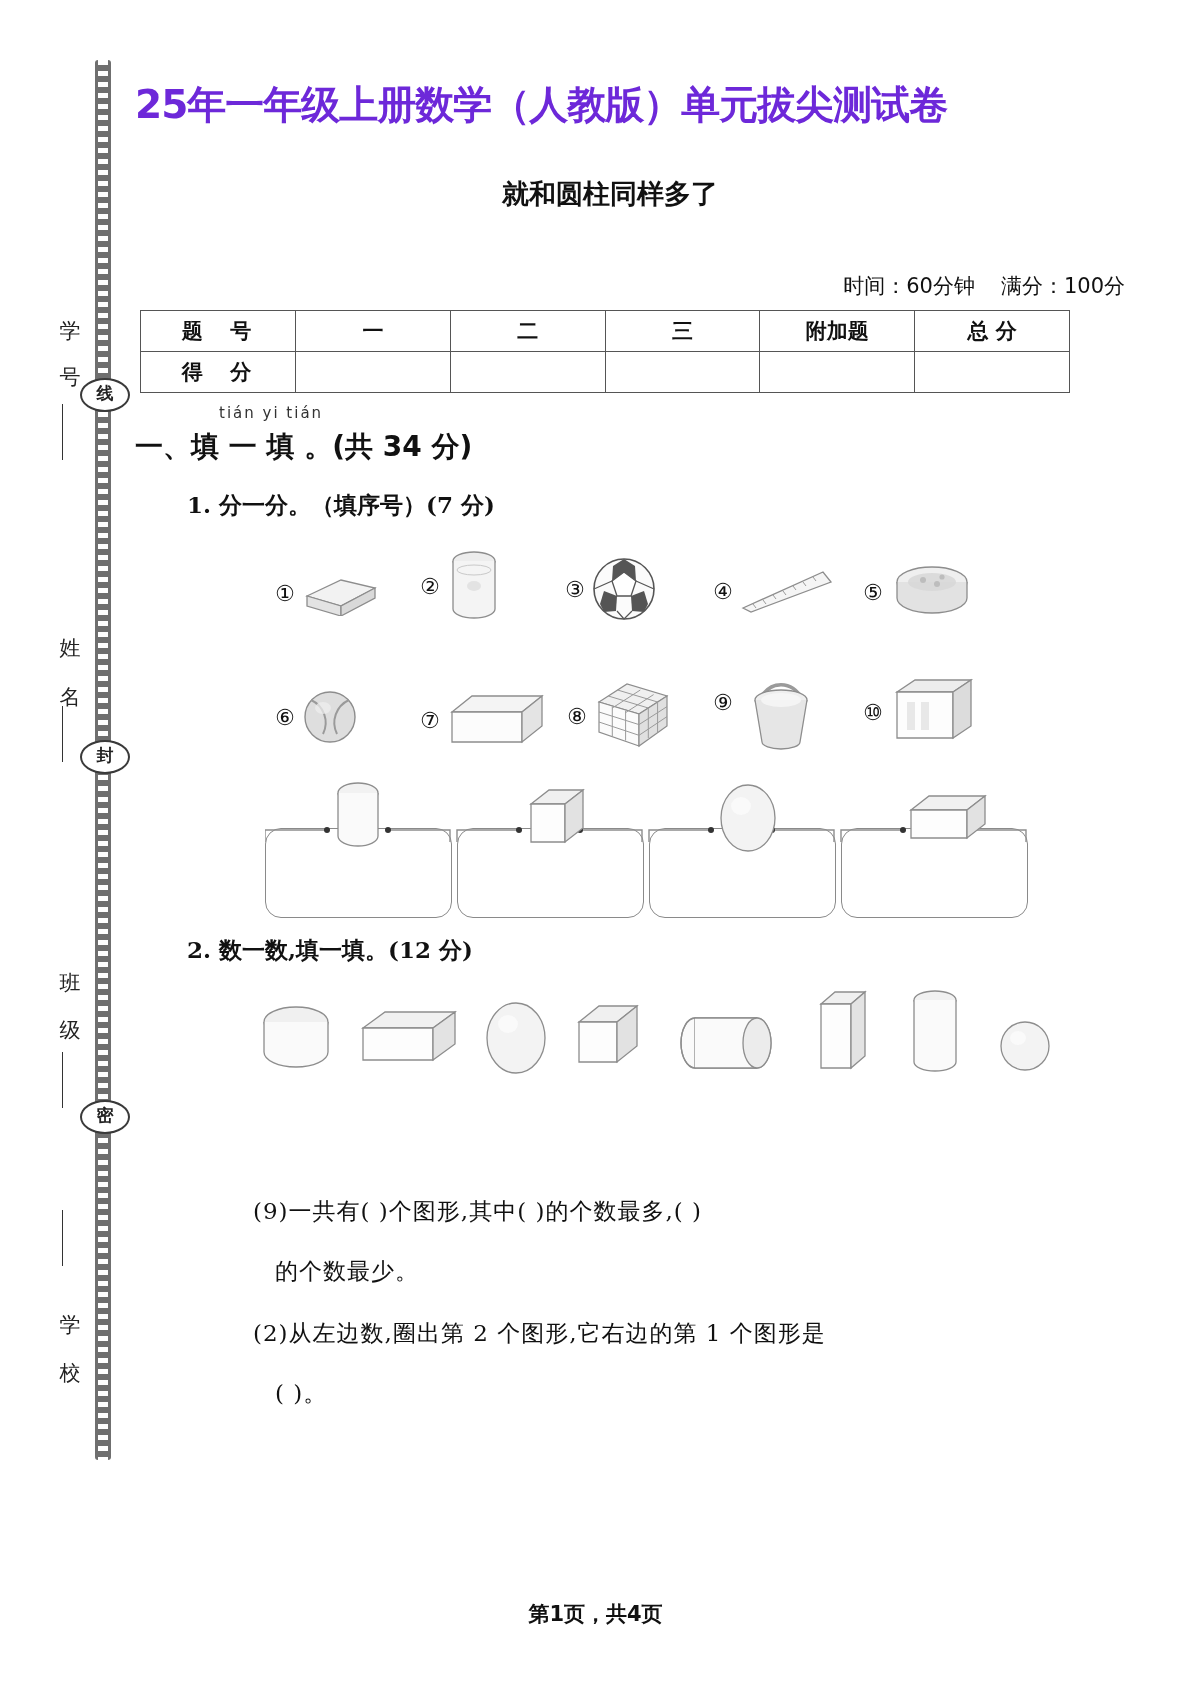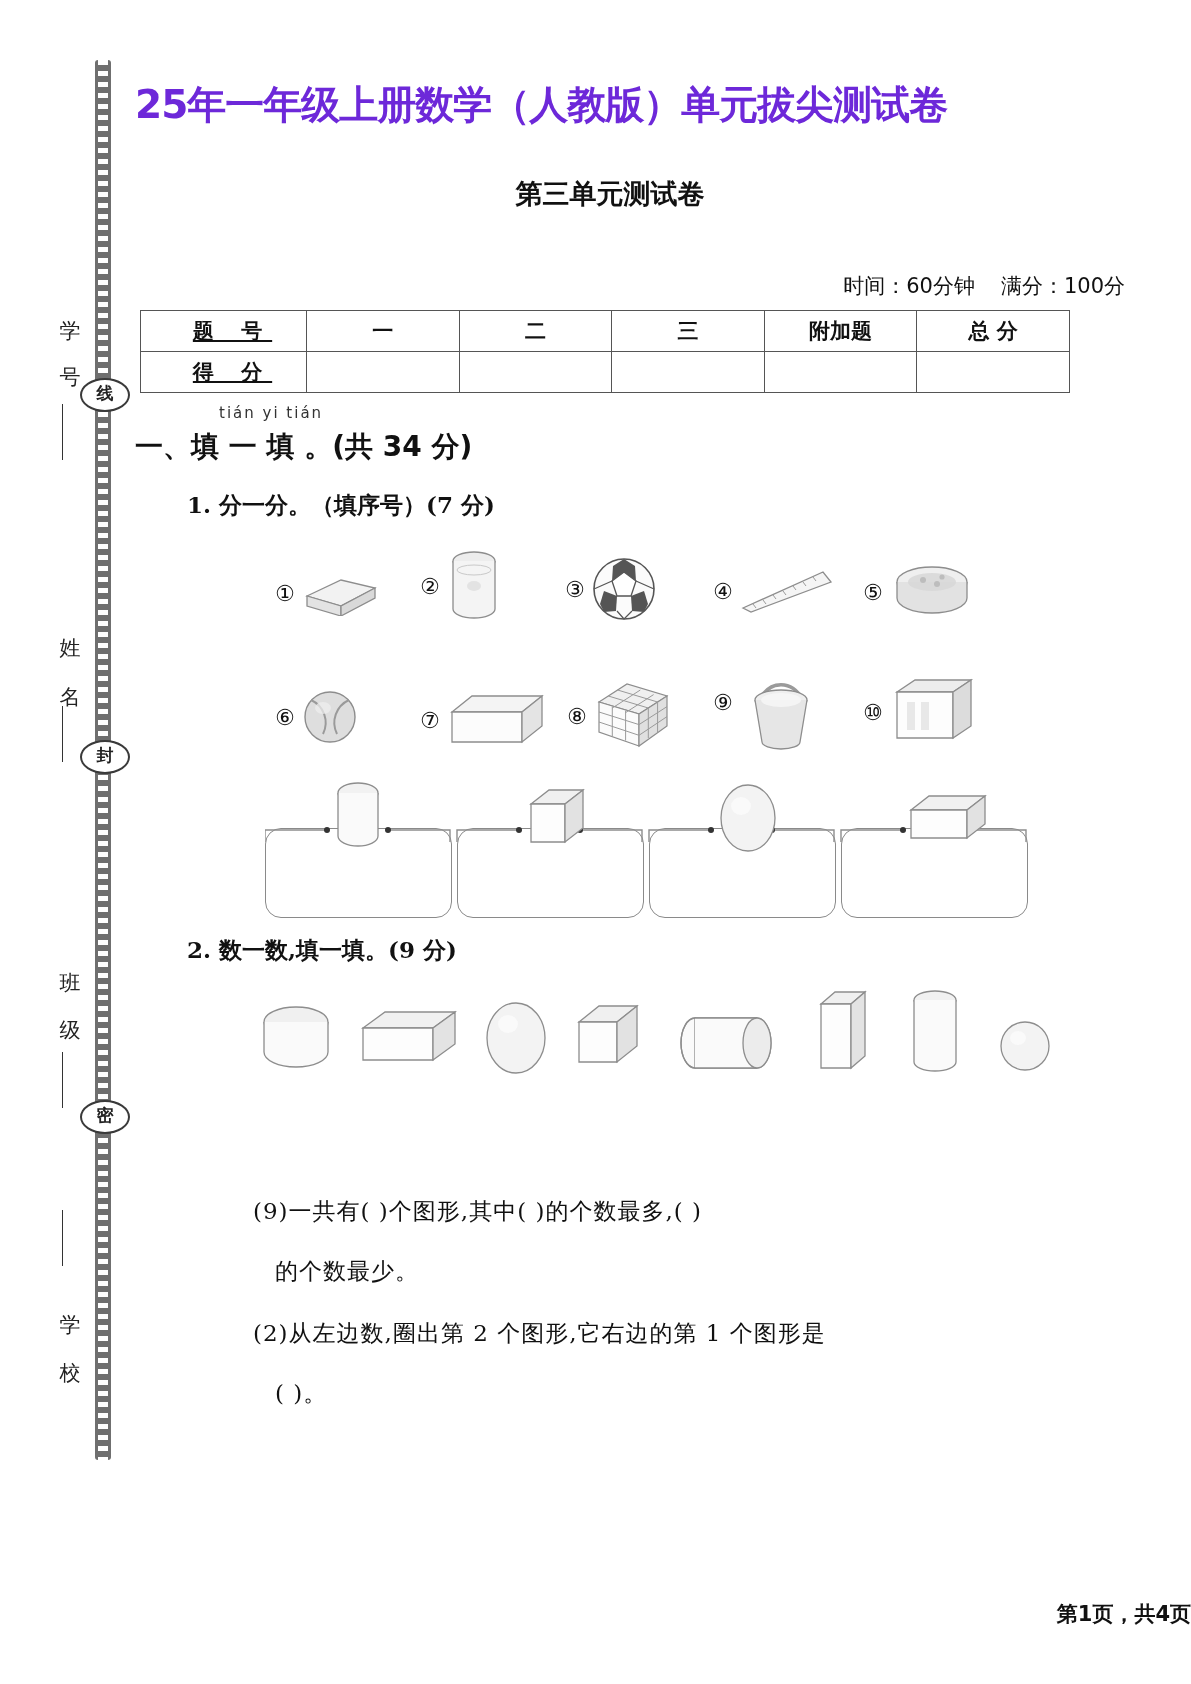--- a/index.html
+++ b/index.html
@@ -71,21 +71,21 @@
     border-collapse:collapse;
     table-layout:fixed;
   }
   #score-table td{
     border:1px solid #555;
     height:38px;
     text-align:center;
     font-size:21px;font-weight:bold;
     font-family:"DejaVu Sans",sans-serif;
   }
-  #score-table td.lbl{letter-spacing:10px;padding-left:19px;width:145px;text-decoration:underline;}
+  #score-table td.lbl{letter-spacing:10px;padding-left:8px;width:145px;}
   
   .pinyin{
     position:absolute;
     font-size:15px;color:#333;letter-spacing:2px;
     font-family:"DejaVu Sans",sans-serif;
     margin-left:36px;
   }
   .sec-head{
     position:absolute;
     font-size:28px;font-weight:bold;
@@ -120,21 +120,21 @@
   .catbox{
     position:absolute;
     border:1.6px solid #8a8a8a;
     border-radius:16px;
     background:#fff;
   }
   .cat-shape{position:absolute;}
   .connector{position:absolute;}
   #footer{
     position:absolute;left:0;right:0;top:1600px;
-    text-align:right;font-size:21px;font-weight:bold;
+    text-align:center;font-size:21px;font-weight:bold;
     font-family:"DejaVu Sans",sans-serif;
   }
   svg{display:block;}
 </style>
 </head>
 <body>
 
 <div id="seal-strip">
   <div class="seal-line">
     <div class="ticks"></div>
@@ -152,21 +152,21 @@
   <div class="vrule" style="top:1052px;"></div>
   <div class="seal-char" style="top:1100px;">密</div>
 
   <div class="vrule" style="top:1210px;"></div>
   <div class="vlabel" style="top:1272px;height:110px;">学 校</div>
 </div>
 
 <div id="page">
 
   <div id="doc-title">25年一年级上册数学（人教版）单元拔尖测试卷</div>
-  <div id="sub-title">第三单元测试卷</div>
+  <div id="sub-title">就和圆柱同样多了</div>
 
   <div id="exam-meta">
     <span>时间：60分钟</span><span class="gap"></span><span>满分：100分</span>
   </div>
 
   <table id="score-table">
     <tbody>
         <tr>
       <td class="lbl">题  号</td>
       <td>一</td>
@@ -384,21 +384,21 @@
   </span>
 
   <span class="cat-shape" style="left:772px;top:790px;">
     <svg width="82" height="56" viewBox="0 0 82 56">
       <polygon points="4,20 22,6 78,6 60,20" fill="#f1f1f1" stroke="#8d8d8d" stroke-width="1.3"></polygon>
       <polygon points="4,20 4,48 60,48 60,20" fill="#fdfdfd" stroke="#8d8d8d" stroke-width="1.3"></polygon>
       <polygon points="60,20 78,6 78,34 60,48" fill="#e2e2e2" stroke="#8d8d8d" stroke-width="1.3"></polygon>
     </svg>
   </span>
 
-  <div class="q-head" style="left:52px;top:935px;font-weight:bold;">2. 数一数,填一填。(9 分)</div>
+  <div class="q-head" style="left:52px;top:935px;font-weight:bold;">2. 数一数,填一填。(12 分)</div>
 
   <span class="cat-shape" style="left:122px;top:1002px;">
     <svg width="78" height="72" viewBox="0 0 78 72">
       <ellipse cx="39" cy="20" rx="32" ry="15" fill="#f0f0f0" stroke="#8d8d8d" stroke-width="1.3"></ellipse>
       <path d="M7,20 L7,50 A32,15 0 0 0 71,50 L71,20" fill="#fafafa" stroke="#8d8d8d" stroke-width="1.3"></path>
     </svg>
   </span>
 
   <span class="cat-shape" style="left:222px;top:1006px;">
     <svg width="104" height="64" viewBox="0 0 104 64">

